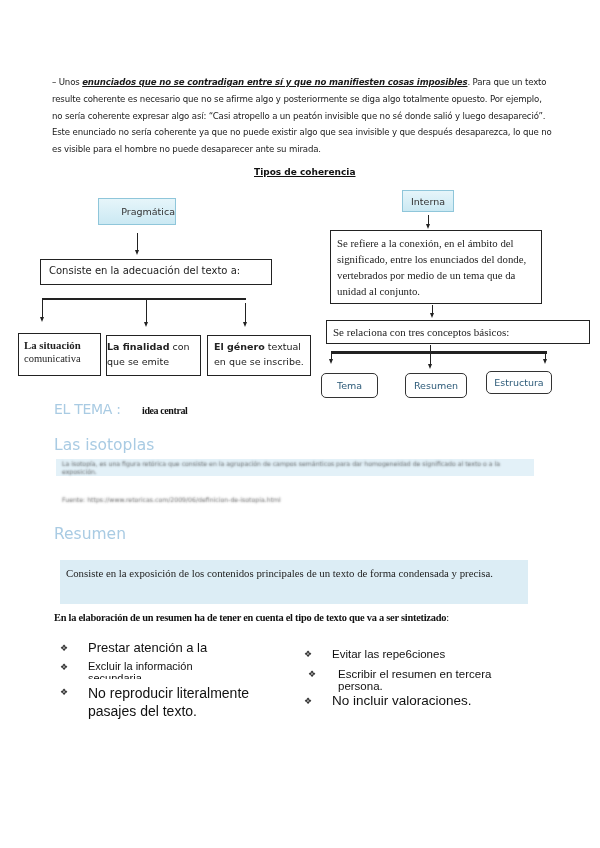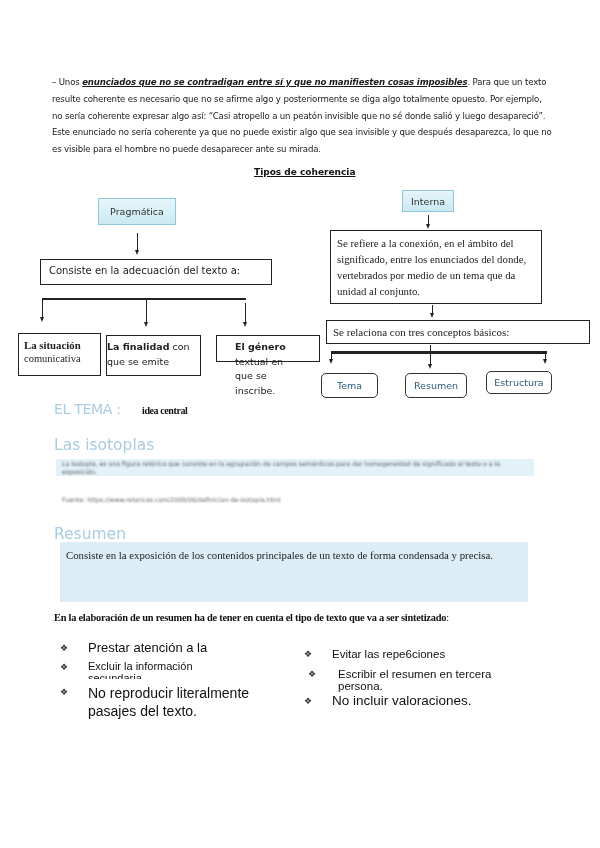--- a/index.html
+++ b/index.html
@@ -21,58 +21,58 @@
   .box-text { font-family: "Liberation Serif", serif; font-size: 10.5px; line-height: 15.5px; color: #222; }
   .sans-text { font-family: "DejaVu Sans", sans-serif; font-size: 9.5px; line-height: 14.5px; color: #222; }
 
   .rbox { border: 1.3px solid #333; border-radius: 5px; background: #fff; font-family: "DejaVu Sans", sans-serif; font-size: 9.5px; color: #2c5a78; display: flex; align-items: center; justify-content: center; }
 
   .heading-light { font-family: "DejaVu Sans", sans-serif; color: #a9cbe3; font-weight: normal; }
 
   .iso-box { left: 56px; top: 459px; width: 478px; height: 17px; background: #e3f1f8; }
   .blur { color: transparent; text-shadow: 0 0 2px rgba(40,40,40,0.75); font-family: "DejaVu Sans", sans-serif; font-size: 6.2px; line-height: 7.5px; }
 
-  .res-box { left: 60px; top: 542px; width: 468px; height: 60px; background: #dcedf5; padding: 5px 6px; font-family: "Liberation Serif", serif; font-size: 10.8px; line-height: 16px; color: #222; }
+  .res-box { left: 60px; top: 560px; width: 468px; height: 44px; background: #dcedf5; padding: 5px 6px; font-family: "Liberation Serif", serif; font-size: 10.8px; line-height: 16px; color: #222; }
 
   .elab { left: 54px; top: 612px; font-family: "Liberation Serif", serif; font-size: 10.4px; color: #111; font-weight: bold; letter-spacing: -0.25px; }
   .elab .n { font-weight: normal; }
 
   .bullet { position: absolute; font-family: "Liberation Sans", sans-serif; color: #111; }
   .bullet .ic { position: absolute; left: 0; font-size: 9px; color: #333; }
   .bullet .tx { position: absolute; left: 28px; white-space: nowrap; }
 </style>
 </head>
 <body>
 
 <div class="abs intro"><span>– Unos </span><span class="em">enunciados que no se contradigan entre sí y que no manifiesten cosas imposibles</span><span>. Para que un texto resulte coherente es necesario que no se afirme algo y posteriormente se diga algo totalmente opuesto. Por ejemplo, no sería coherente expresar algo así: “Casi atropello a un peatón invisible que no sé donde salió y luego desapareció”. Este enunciado no sería coherente ya que no puede existir algo que sea invisible y que después desaparezca, lo que no es visible para el hombre no puede desaparecer ante su mirada.</span></div>
 
 <div class="abs tipos-title">Tipos de coherencia</div>
 
-<div class="abs lbox" style="left:98px;top:198px;width:78px;height:27px;">
+<div class="abs lbox" style="left:98px;top:198px;width:78px;height:27px;justify-content:flex-end;">
     <span>Pragmática</span>
   </div>
 <div class="vline" style="left:137px;top:233px;height:18px;"></div>
 <div class="arrow" style="left:135px;top:250px;"></div>
 
 <div class="abs pbox sans-text" style="left:40px;top:259px;width:232px;height:26px;padding:4px 8px;font-size:10px;"><span>Consiste en la adecuación del texto a:</span></div>
 
 <div class="hline" style="left:42px;top:298px;width:204px;"></div>
 <div class="vline" style="left:42px;top:298px;height:20px;"></div>
 <div class="arrow" style="left:40px;top:317px;"></div>
 <div class="vline" style="left:146px;top:298px;height:25px;"></div>
 <div class="arrow" style="left:144px;top:322px;"></div>
 <div class="vline" style="left:245px;top:303px;height:20px;"></div>
 <div class="arrow" style="left:243px;top:322px;"></div>
 
 <div class="abs pbox" style="left:18px;top:333px;width:83px;height:43px;padding:4px 5px;">
   <div class="box-text" style="font-weight:bold;font-size:10.8px;line-height:14px;">La situación</div>
   <div class="box-text" style="font-size:10.5px;line-height:14px;">comunicativa</div>
 </div>
 <div class="abs pbox sans-text" style="left:106px;top:335px;width:95px;height:41px;padding:4px 0;"><b>La finalidad</b><span> con que se emite</span></div>
-<div class="abs pbox sans-text" style="left:216px;top:335px;width:104px;height:27px;padding:4px 18px;"><b>El género</b><span> textual en que se inscribe.</span></div>
+<div class="abs pbox sans-text" style="left:207px;top:335px;width:104px;height:41px;padding:4px 6px;"><b>El género</b><span> textual en que se inscribe.</span></div>
 
 <div class="abs lbox" style="left:402px;top:190px;width:52px;height:22px;justify-content:center;">
     <span>Interna</span>
   </div>
 <div class="vline" style="left:428px;top:215px;height:10px;"></div>
 <div class="arrow" style="left:426px;top:224px;"></div>
 
 <div class="abs pbox box-text" style="left:330px;top:230px;width:212px;height:74px;padding:4px 6px;font-size:10.8px;line-height:16px;"><span>Se refiere a la conexión, en el ámbito del significado, entre los enunciados del donde, vertebrados por medio de un tema que da unidad al conjunto.</span></div>
 
 <div class="vline" style="left:432px;top:305px;height:10px;"></div>

